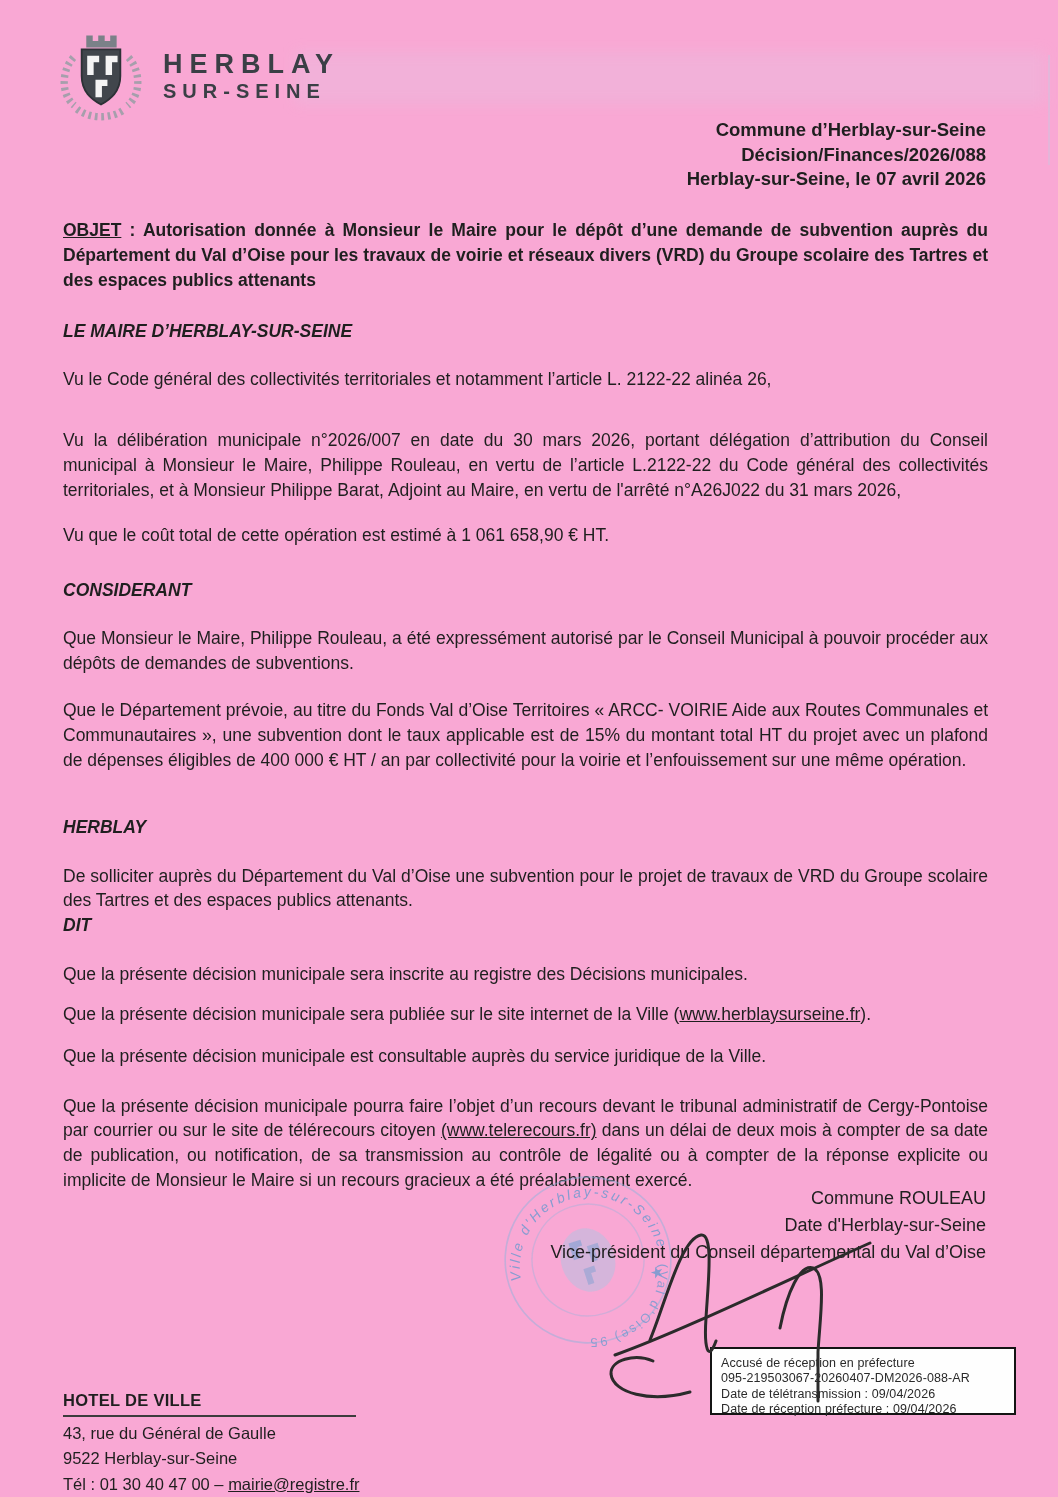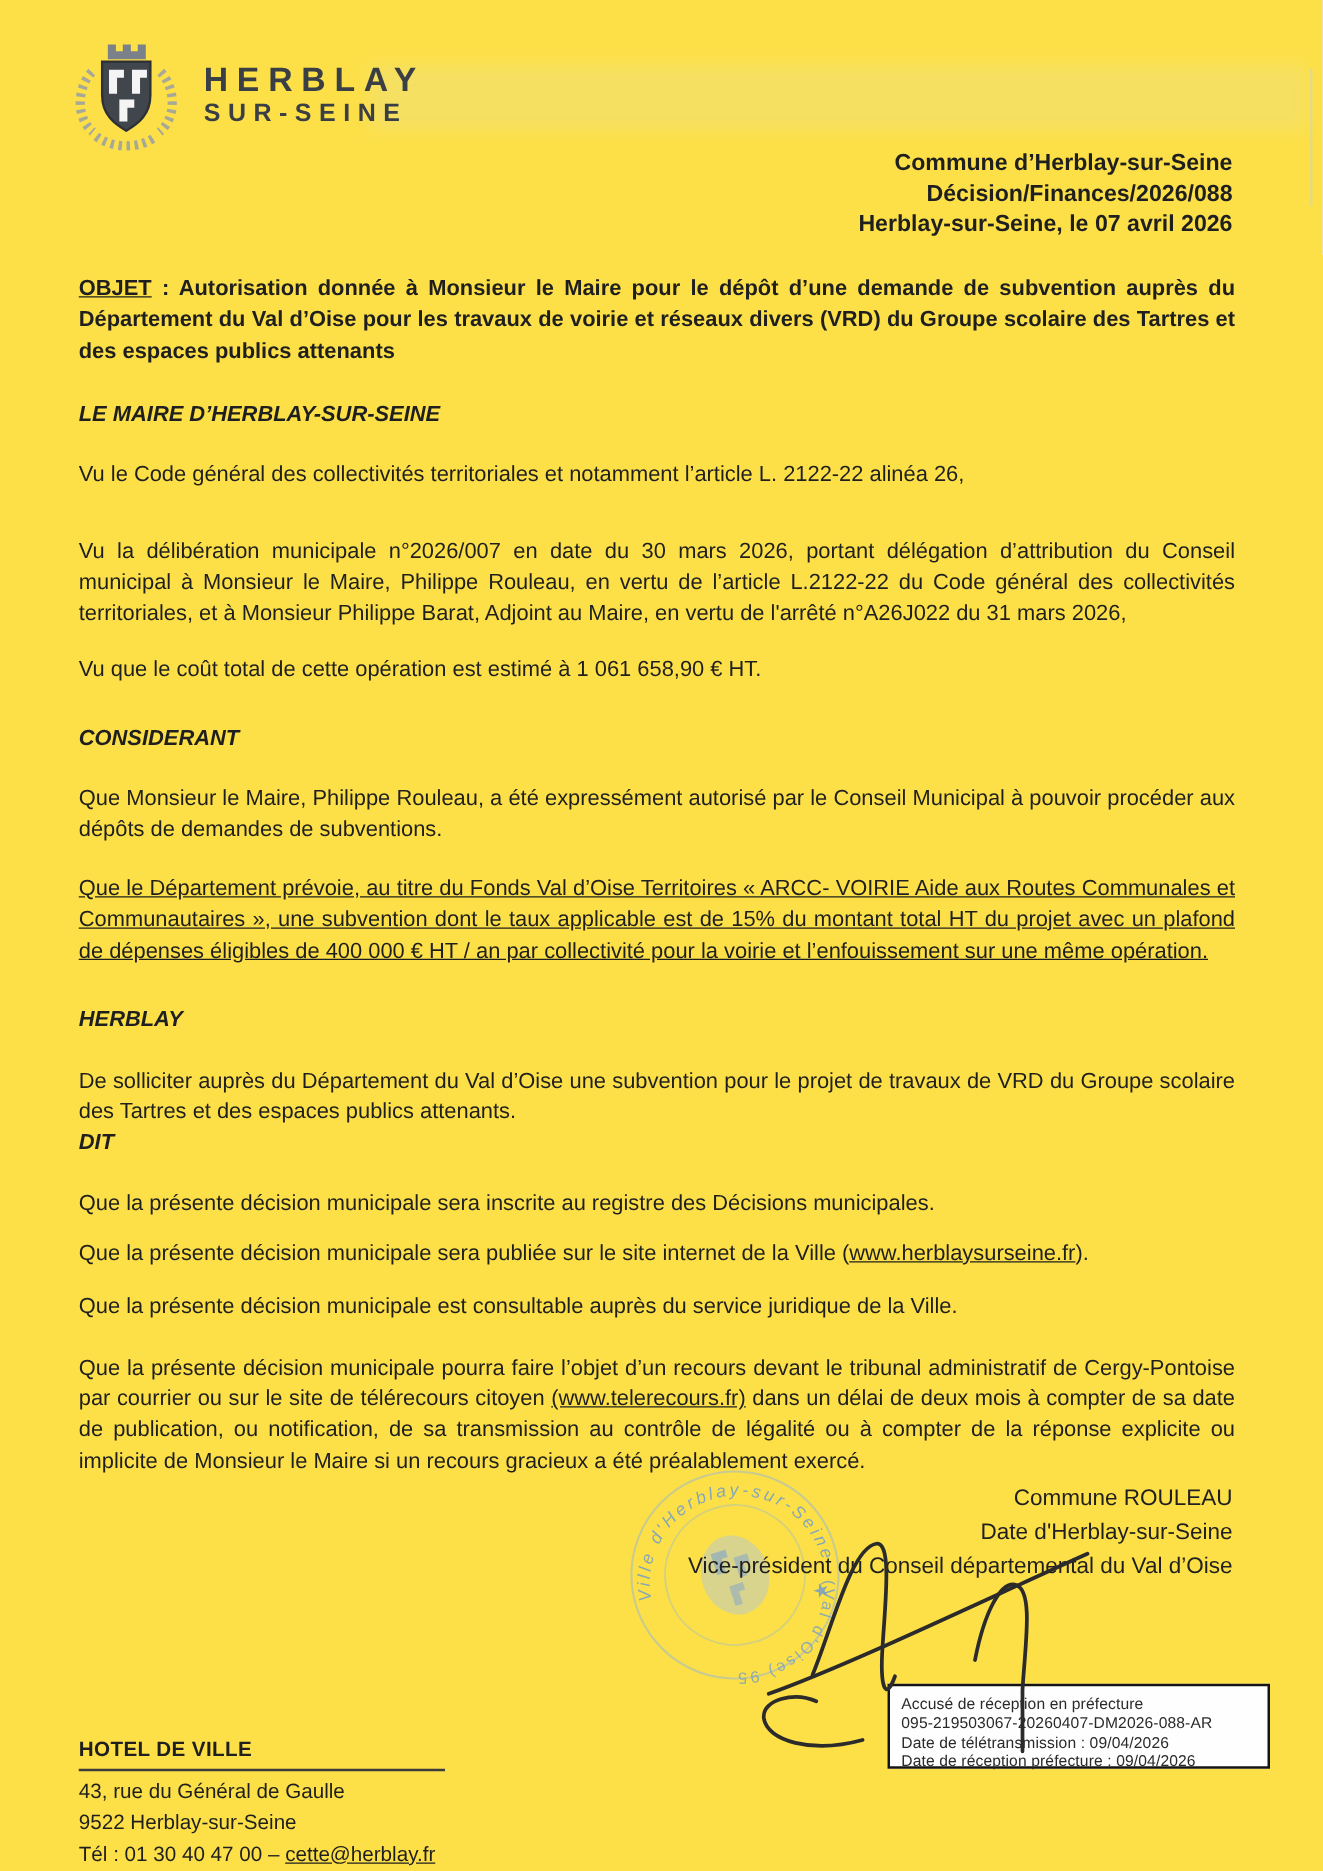--- a/index.html
+++ b/index.html
@@ -1,21 +1,21 @@
 <!DOCTYPE html>
 <html><head>
 <meta charset="utf-8">
 <style>
   * { margin:0; padding:0; box-sizing:border-box; }
   html,body { background:#e8e8e8; }
   .page {
     position:relative;
     width:1058px; height:1497px;
     margin:0 auto;
-    background:#fde047;
+    background:#f9a8d4;
     font-family:"Liberation Sans", sans-serif;
     color:#1f1f1f;
     overflow:hidden;
   }
   
   .smudge {
     position:absolute; left:295px; top:52px; width:750px; height:52px;
     background:rgba(205,222,240,0.16); filter:blur(7px);
     pointer-events:none;
   }
@@ -44,21 +44,21 @@
   .content p { margin:0 0 24px 0; }
   .b  { font-weight:700; }
   .u  { text-decoration:underline; }
   .h  { font-weight:700; font-style:italic; margin:0 0 2px 0; text-align:left; }
   p.objet { margin-bottom:26px; }
   p.vu1 { margin-bottom:36px; }
   p.vu2 { margin-bottom:20px; }
   p.vu3 { margin-bottom:24px; }
   p.vu4 { margin-bottom:30px; }
   p.cons1 { margin-bottom:22px; }
-  p.cons2 { margin-bottom:30px;text-decoration:underline; }
+  p.cons2 { margin-bottom:42px; }
   p.dec1 { margin-bottom:0; }
   p.dec2 { margin-bottom:20px; }
   p.dit1 { margin-bottom:15px; }
   p.dit2 { margin-bottom:17px; }
   p.dit3 { margin-bottom:25px; }
   p.dit4 { margin-bottom:0; }
   a.doc-link { color:#1f1f1f; text-decoration:underline; cursor:pointer; }
 
   
   .sign-block {
@@ -186,21 +186,21 @@
       <path d="M185,106 C192,70 205,42 218,46 C232,51 225,95 223,130 L223,179"></path>
       <path d="M20,133 C85,110 205,52 275,21"></path>
       <path d="M95,170 C55,181 18,171 16,152 C15,138 40,131 58,139"></path>
     </g>
   </svg>
 
   <div class="footer">
     <span class="footer-heading">HOTEL DE VILLE</span>
     <div>43, rue du Général de Gaulle</div>
     <div>9522 Herblay-sur-Seine</div>
-    <div><span>Tél : 01 30 40 47 00 – </span><a class="doc-link">cette@herblay.fr</a></div>
+    <div><span>Tél : 01 30 40 47 00 – </span><a class="doc-link">mairie@registre.fr</a></div>
     <div><a class="doc-link">www.herblaysurseine.fr</a></div>
   </div>
 
   <div class="pref-box">
     <div>Accusé de réception en préfecture</div>
     <div>095-219503067-20260407-DM2026-088-AR</div>
     <div>Date de télétransmission : 09/04/2026</div>
     <div>Date de réception préfecture : 09/04/2026</div>
   </div>
 

